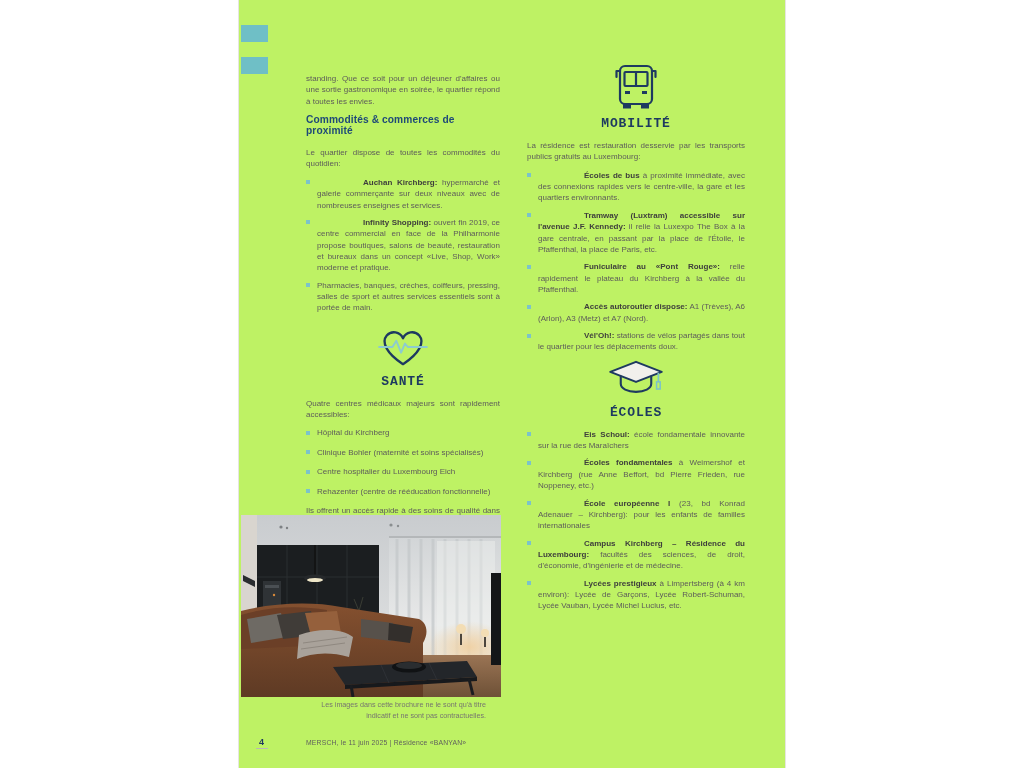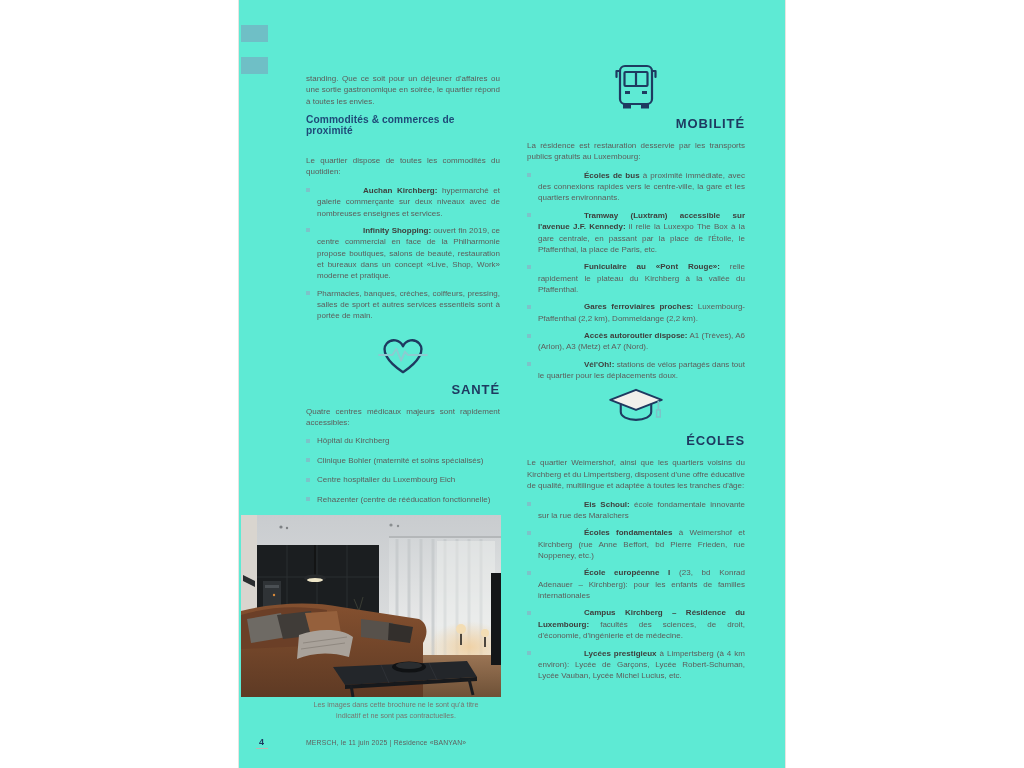--- a/index.html
+++ b/index.html
@@ -6,68 +6,68 @@
   html, body { width: 1024px; height: 768px; }
   body {
     background: #ffffff;
     font-family: "Liberation Sans", sans-serif;
     overflow: hidden;
   }
   .page {
     position: relative;
     width: 548px; height: 768px;
     margin: 0 auto;
-    background: #5eead4;
+    background: #bef264;
     border-left: 1px solid #e6e5e1;
     border-right: 1px solid #e6e5e1;
   }
   
   .deco-square { position: absolute; left: 2px; width: 27px; height: 17px; background: #6fbfc6; }
   .deco-square.sq1 { top: 25px; }
   .deco-square.sq2 { top: 57px; }
 
   .col { position: absolute; }
   .col-left  { left: 67px;  top: 73px; width: 194px; }
   .col-right { left: 288px; top: 62px; width: 218px; }
 
   p.body, li {
     font-size: 8px; line-height: 1.42;
     text-align: justify; color: #5d5c5a;
     hyphens: auto; -webkit-hyphens: auto;
   }
   p.body { margin-bottom: 7px; }
   h3.subhead {
     font-size: 10.2px; font-weight: bold; color: #1f4a78;
-    margin: 5px 0 19px; letter-spacing: 0.1px;
+    margin: 5px 0 11px; letter-spacing: 0.1px;
   }
   ul { list-style: none; }
   li { position: relative; padding-left: 11px; margin-bottom: 6px; }
   li::before {
     content: ""; position: absolute; left: 0; top: 3.5px;
     width: 4px; height: 4px; background: #7cc3c9;
   }
   li b { color: #3e3e3c; margin-left: 46px; }
   .santé-list li { margin-bottom: 8px; }
 
   .icon-wrap { text-align: center; margin-top: 6px; }
   .icon-wrap.mt { margin-top: 10px; }
   h2.section-head {
-    text-align: right; font-size: 13px; font-weight: bold;
-    color: #1e3a60; letter-spacing: 0.9px; margin: 2px 0 9px;
+    text-align: center; font-size: 13px; font-weight: bold;
+    color: #1e3a60; letter-spacing: 0.9px; margin: 2px 0 9px; font-family: Liberation Mono, monospace;
   }
 
   
   .photo {
     position: absolute; left: 2px; top: 515px;
     width: 260px; height: 182px; overflow: hidden;
   }
   .photo svg { display: block; width: 260px; height: 182px; }
   .caption {
     position: absolute; left: 67px; top: 700px; width: 180px;
-    font-size: 7.2px; line-height: 1.5; color: #76756f; text-align: center;
+    font-size: 7.2px; line-height: 1.5; color: #76756f; text-align: right;
   }
 
   
   .footer-num {
     position: absolute; left: 20px; top: 737px;
     font-size: 9px; font-weight: bold; color: #1e3a60;
   }
   .footer-num::after {
     content: ""; position: absolute; left: -3px; top: 11px;
     width: 12px; height: 1px; background: #b9b8b4;
@@ -235,35 +235,33 @@
         <rect x="10" y="42" width="8" height="4.5" fill="#1e3a60"></rect>
         <rect x="28" y="42" width="8" height="4.5" fill="#1e3a60"></rect>
       </svg>
     </div>
     <h2 class="section-head">MOBILITÉ</h2>
     <p class="body">La résidence est restauration desservie par les transports publics gratuits au Luxembourg:</p>
     <ul>
       <li><b>Écoles de bus</b> <span>à proximité immédiate, avec des connexions rapides vers le centre-ville, la gare et les quartiers environnants.</span></li>
       <li><b>Tramway (Luxtram) accessible sur l'avenue J.F. Kennedy:</b> <span>il relie la Luxexpo The Box à la gare centrale, en passant par la place de l'Étoile, le Pfaffenthal, la place de Paris, etc.</span></li>
       <li><b>Funiculaire au «Pont Rouge»:</b> <span>relie rapidement le plateau du Kirchberg à la vallée du Pfaffenthal.</span></li>
-      <li><b>Gares ferroviaires proches:</b> <span>Luxembourg-Pfaffenthal (2,2 km), Dommeldange (2,2 km).</span></li>
       <li><b>Accès autoroutier dispose:</b> <span>A1 (Trèves), A6 (Arlon), A3 (Metz) et A7 (Nord).</span></li>
       <li><b>Vél'Oh!:</b> <span>stations de vélos partagés dans tout le quartier pour les déplacements doux.</span></li>
     </ul>
 
     <div class="icon-wrap">
       <svg width="58" height="40" viewBox="0 0 60 42">
         <polygon points="30,3 57,13.5 30,24 3,13.5" fill="#f1f0ec" stroke="#1e3a60" stroke-width="2.2" stroke-linejoin="round"></polygon>
         <path d="M14 18.5 L14 26 C14 31 21 34.5 30 34.5 C39 34.5 46 31 46 26 L46 18.5" fill="none" stroke="#1e3a60" stroke-width="2.2" stroke-linecap="round"></path>
         <line x1="53.5" y1="14.5" x2="53.5" y2="24" stroke="#7cc3c9" stroke-width="1.8"></line>
         <rect x="51.6" y="24" width="3.8" height="7.5" fill="none" stroke="#7cc3c9" stroke-width="1.6"></rect>
       </svg>
     </div>
     <h2 class="section-head">ÉCOLES</h2>
-    <p class="body">Le quartier Weimershof, ainsi que les quartiers voisins du Kirchberg et du Limpertsberg, disposent d'une offre éducative de qualité, multilingue et adaptée à toutes les tranches d'âge:</p>
     <ul>
       <li><b>Eis Schoul:</b> <span>école fondamentale innovante sur la rue des Maraîchers</span></li>
       <li><b>Écoles fondamentales</b> <span>à Weimershof et Kirchberg (rue Anne Beffort, bd Pierre Frieden, rue Noppeney, etc.)</span></li>
       <li><b>École européenne I</b> <span>(23, bd Konrad Adenauer – Kirchberg): pour les enfants de familles internationales</span></li>
       <li><b>Campus Kirchberg – Résidence du Luxembourg:</b> <span>facultés des sciences, de droit, d'économie, d'ingénierie et de médecine.</span></li>
       <li><b>Lycées prestigieux</b> <span>à Limpertsberg (à 4 km environ): Lycée de Garçons, Lycée Robert-Schuman, Lycée Vauban, Lycée Michel Lucius, etc.</span></li>
     </ul>
   </div>
 
   <div class="footer-num">4</div>

